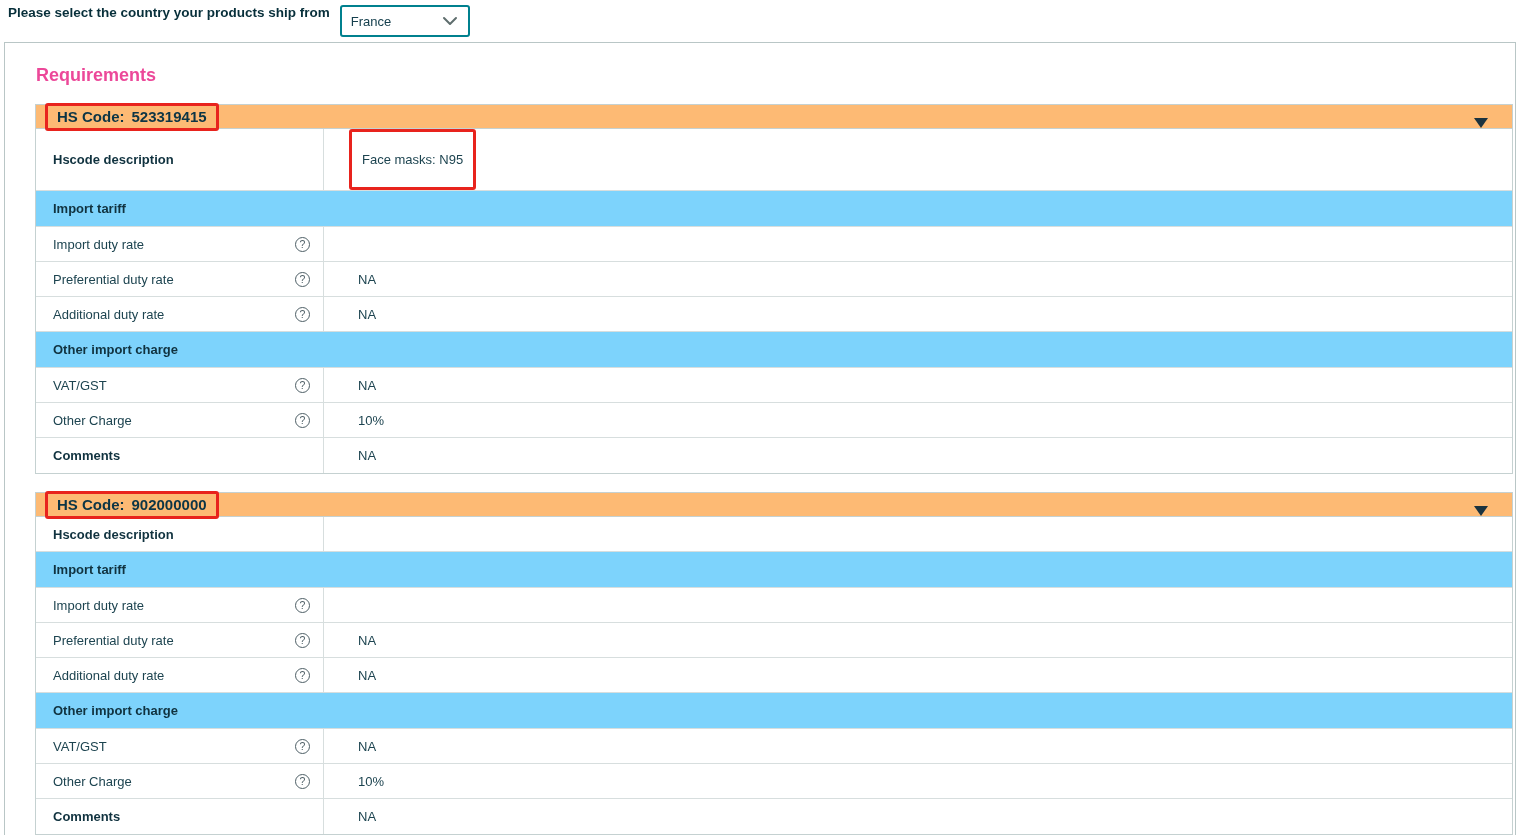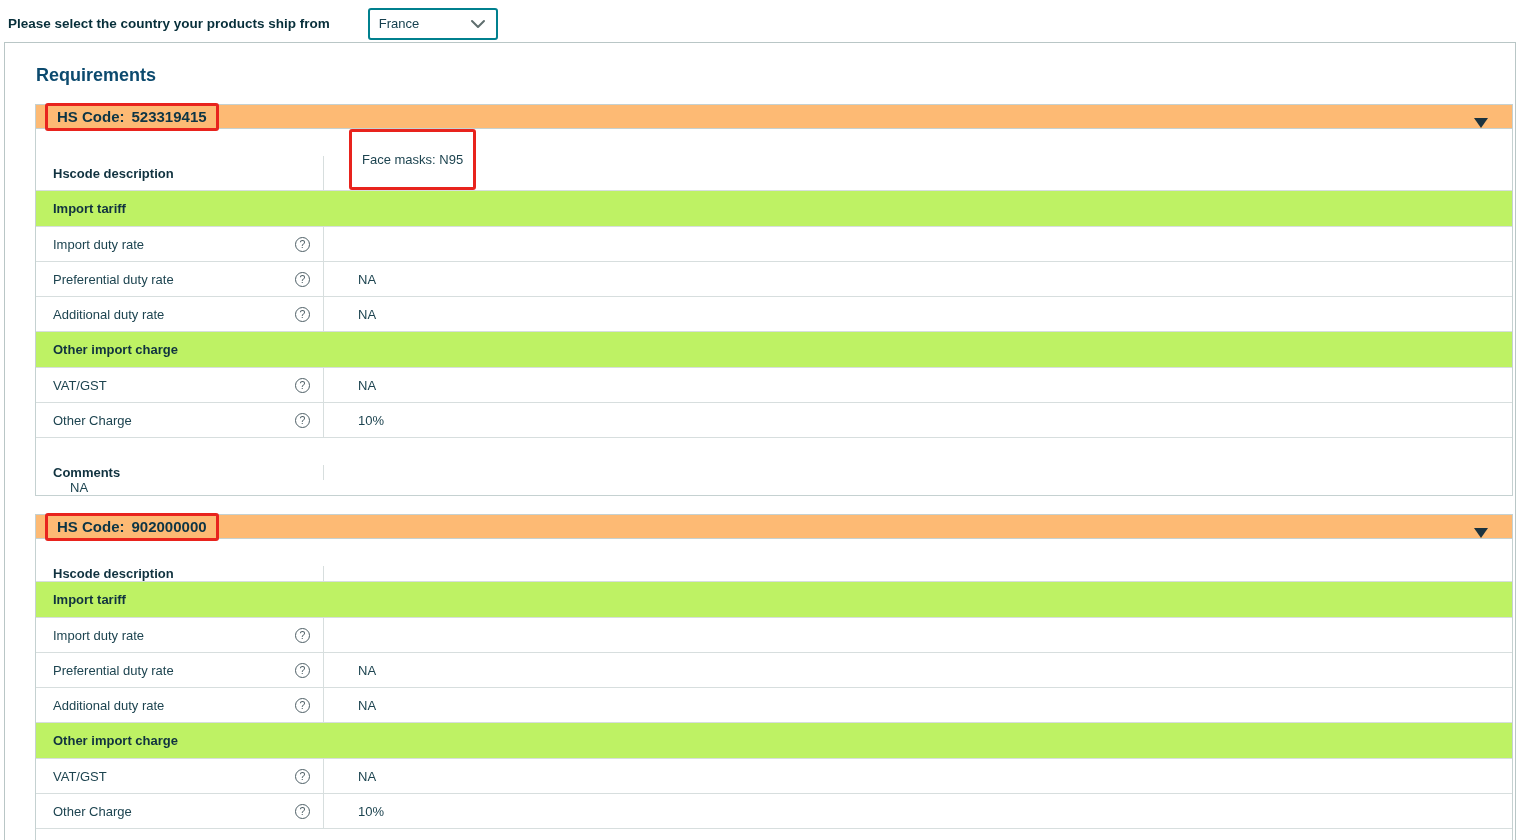--- a/index.html
+++ b/index.html
@@ -1,52 +1,52 @@
 <!DOCTYPE html>
 <html><head>
 <meta charset="utf-8">
 <style>
   * { box-sizing: border-box; margin: 0; padding: 0; }
   html,body { width:1520px; height:840px; overflow:hidden; background:#ffffff;
     font-family:"Liberation Sans", sans-serif; color:#16404e; }
 
   
-  .topbar { display:flex; align-items:center; padding:5px 0 0 8px; height:42px;gap:28px; }
+  .topbar { display:flex; padding:5px 0 0 8px; height:42px; }
   .topbar-label { font-size:13.5px; font-weight:bold; color:#072f3a; margin-right:10px; }
   .country-select { width:130px; height:32px; border:2px solid #00808e; border-radius:3px;
     background:#fff; display:flex; align-items:center; justify-content:space-between;
     padding:0 10px 0 9px; cursor:pointer; }
   .country-select .value { font-size:13px; color:#16404e; }
 
   
   .container { margin-left:4px; width:1512px; border:1px solid #b9c6c6; border-bottom:none;
     background:#fff; min-height:792px; padding-top:22px; }
-  .req-title { font-size:18px; font-weight:bold; color:#0c4a6e; margin:0 0 18px 31px; }
+  .req-title { font-size:18px; font-weight:bold; color:#ec4899; margin:0 0 18px 31px; }
 
   
   .panel { margin:0 2px 18px 30px; width:1478px; border:1px solid #c5d1d1; background:#fff; }
   .panel-header { height:24px; background:#fdba74; display:flex; align-items:center;
     position:relative; border-bottom:1px solid #c5d1d1; cursor:pointer; }
   .hs-badge { display:inline-flex; align-items:baseline; gap:7px; margin-left:9px;
     border:3px solid #e8231d; border-radius:3px; padding:2px 9px 3px 9px; }
   .hs-badge .hs-label, .hs-badge .hs-code { font-size:15px; font-weight:bold; color:#0c3545; }
   .collapse-tri { position:absolute; right:24px; top:13px; width:0; height:0;
     border-left:7px solid transparent; border-right:7px solid transparent;
     border-top:10px solid #1b333f; cursor:pointer; }
 
   
   .row { display:flex; min-height:35px; border-bottom:1px solid #d7dede; background:#fff; }
-  .row:last-child { border-bottom:none;flex-direction:column; }
+  .row:last-child { border-bottom:none; }
   .cell-label { width:288px; border-right:1px solid #d7dede; display:flex; align-items:center;
     justify-content:space-between; padding:0 13px 0 17px; font-size:13px; color:#1d4450; }
-  .cell-label.bold { font-weight:bold; color:#10323f;margin-top:27px; }
+  .cell-label.bold { font-weight:bold; color:#10323f; }
   .cell-value { flex:1; display:flex; align-items:center; padding-left:34px; font-size:13px;
     color:#1d4450; position:relative; }
   .cell-value.annotated { padding-left:0; }
-  .section-row { display:flex; align-items:center; min-height:36px; background:#bef264;
+  .section-row { display:flex; align-items:center; min-height:36px; background:#7dd3fc;
     border-bottom:1px solid #d7dede; padding-left:17px; font-size:13px; font-weight:bold;
     color:#10323f; }
   .help-icon { width:15px; height:15px; border:1px solid #4e5f66; border-radius:50%;
     font-size:10.5px; line-height:13px; text-align:center; color:#4e5f66; cursor:pointer;
     flex:0 0 auto; font-weight:normal; }
 
   
   .red-box { display:inline-block; border:3px solid #e8231d; border-radius:3px;
     padding:20px 10px; margin-left:25px; font-size:13px; color:#1d4450; }
 

